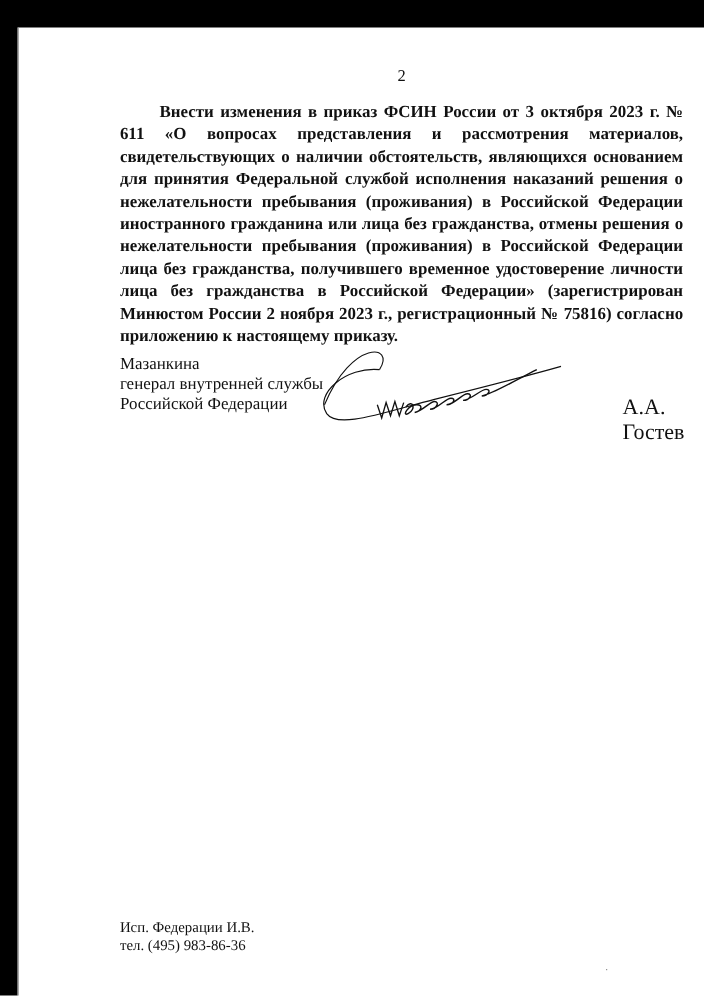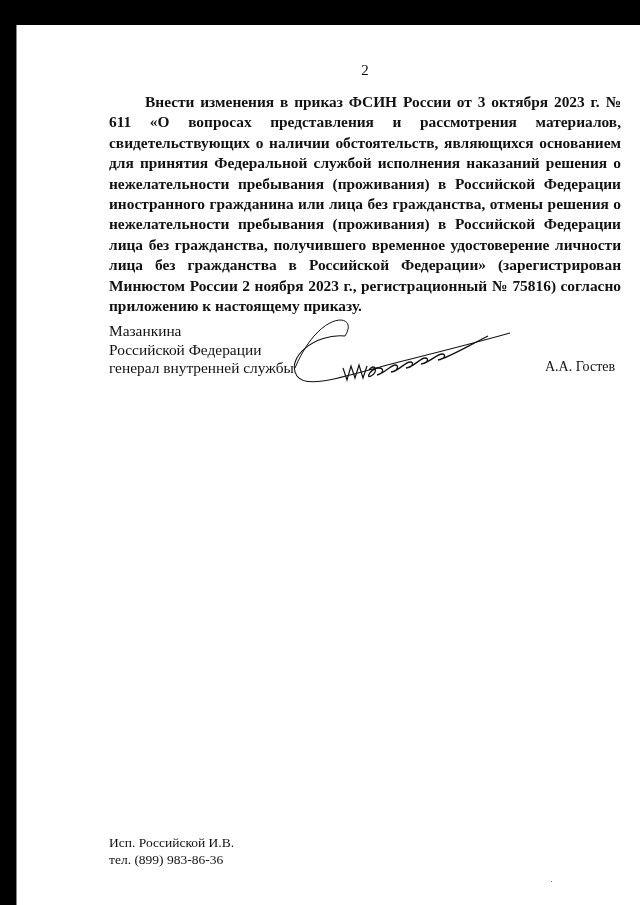--- a/index.html
+++ b/index.html
@@ -15,49 +15,49 @@
     .page-number {
       position: absolute; left: 355px; top: 62px; width: 20px; text-align: center;
       font-size: 15px;
     }
     .body-text {
       position: absolute; left: 109px; top: 92px; width: 512px;
       font-size: 15.4px; line-height: 20.4px; text-align: justify;
       text-indent: 36px; margin: 0; font-weight: bold;
     }
     .signature-block { position: absolute; left: 109px; top: 322px; font-size: 15.4px; line-height: 18.5px; }
-    .signer-name { position: absolute; left: 545px; top: 359px; font-size: 14px; }
+    .signer-name { position: absolute; left: 566px; top: 359px; font-size: 20px; }
     .signature { position: absolute; left: 285px; top: 308px; width: 230px; height: 85px; }
     .executor { position: absolute; left: 109px; top: 834px; font-size: 13.5px; line-height: 17px; }
     .speck { position: absolute; left: 551px; top: 881px; width: 1px; height: 1px; background: #777; }
   </style>
 </head>
 <body>
 
 <div class="scan-top"></div>
 <div class="scan-left"></div>
 <div class="scan-left-edge"></div>
 
 <div class="page-number">2</div>
 
 <p class="body-text">Внести изменения в приказ ФСИН России от 3 октября 2023 г. № 611 «О вопросах представления и рассмотрения материалов, свидетельствующих о наличии обстоятельств, являющихся основанием для принятия Федеральной службой исполнения наказаний решения о нежелательности пребывания (проживания) в Российской Федерации иностранного гражданина или лица без гражданства, отмены решения о нежелательности пребывания (проживания) в Российской Федерации лица без гражданства, получившего временное удостоверение личности лица без гражданства в Российской Федерации» (зарегистрирован Минюстом России 2 ноября 2023 г., регистрационный № 75816) согласно приложению к настоящему приказу.</p>
 
 <div class="signature-block">
   <div>Мазанкина</div>
+  <div>генерал внутренней службы</div>
   <div>Российской Федерации</div>
-  <div>генерал внутренней службы</div>
 </div>
 
 <svg class="signature" viewBox="0 0 230 85" xmlns="http://www.w3.org/2000/svg">
   <path d="M60 28 C 30 25, 0 50, 12 68 C 22 82, 60 68, 110 55 C 150 45, 190 35, 225 25" fill="none" stroke="#111" stroke-width="1.1"></path>
   <path d="M60 28 C 75 5, 35 0, 10 60" fill="none" stroke="#111" stroke-width="1"></path>
   <path d="M58 60 L 62 72 L 66 58 L 70 70 L 74 57 L 78 70 L 82 58" fill="none" stroke="#111" stroke-width="1.2"></path>
   <path d="M84 62 c 6 -8, 10 2, 2 6 c -6 3, 0 -8, 8 -8 c 6 0, 4 6, -2 7 c 8 -2, 14 -10, 18 -10 c 5 0, 2 7, -4 7 c 8 -1, 14 -10, 19 -10 c 5 0, 2 6, -4 6 c 8 -1, 14 -10, 19 -10 c 5 0, 2 6, -4 6 c 8 -1, 16 -10, 21 -10 c 5 0, 2 6, -4 6 c 10 -2, 30 -14, 50 -24" fill="none" stroke="#111" stroke-width="1.3"></path>
 </svg>
 
 <div class="signer-name">А.А. Гостев</div>
 
 <div class="executor">
-  <div>Исп. Российской И.В.</div>
-  <div>тел. (899) 983-86-36</div>
+  <div>Исп. Федерации И.В.</div>
+  <div>тел. (495) 983-86-36</div>
 </div>
 
 <div class="speck"></div>
 
 </body></html>

